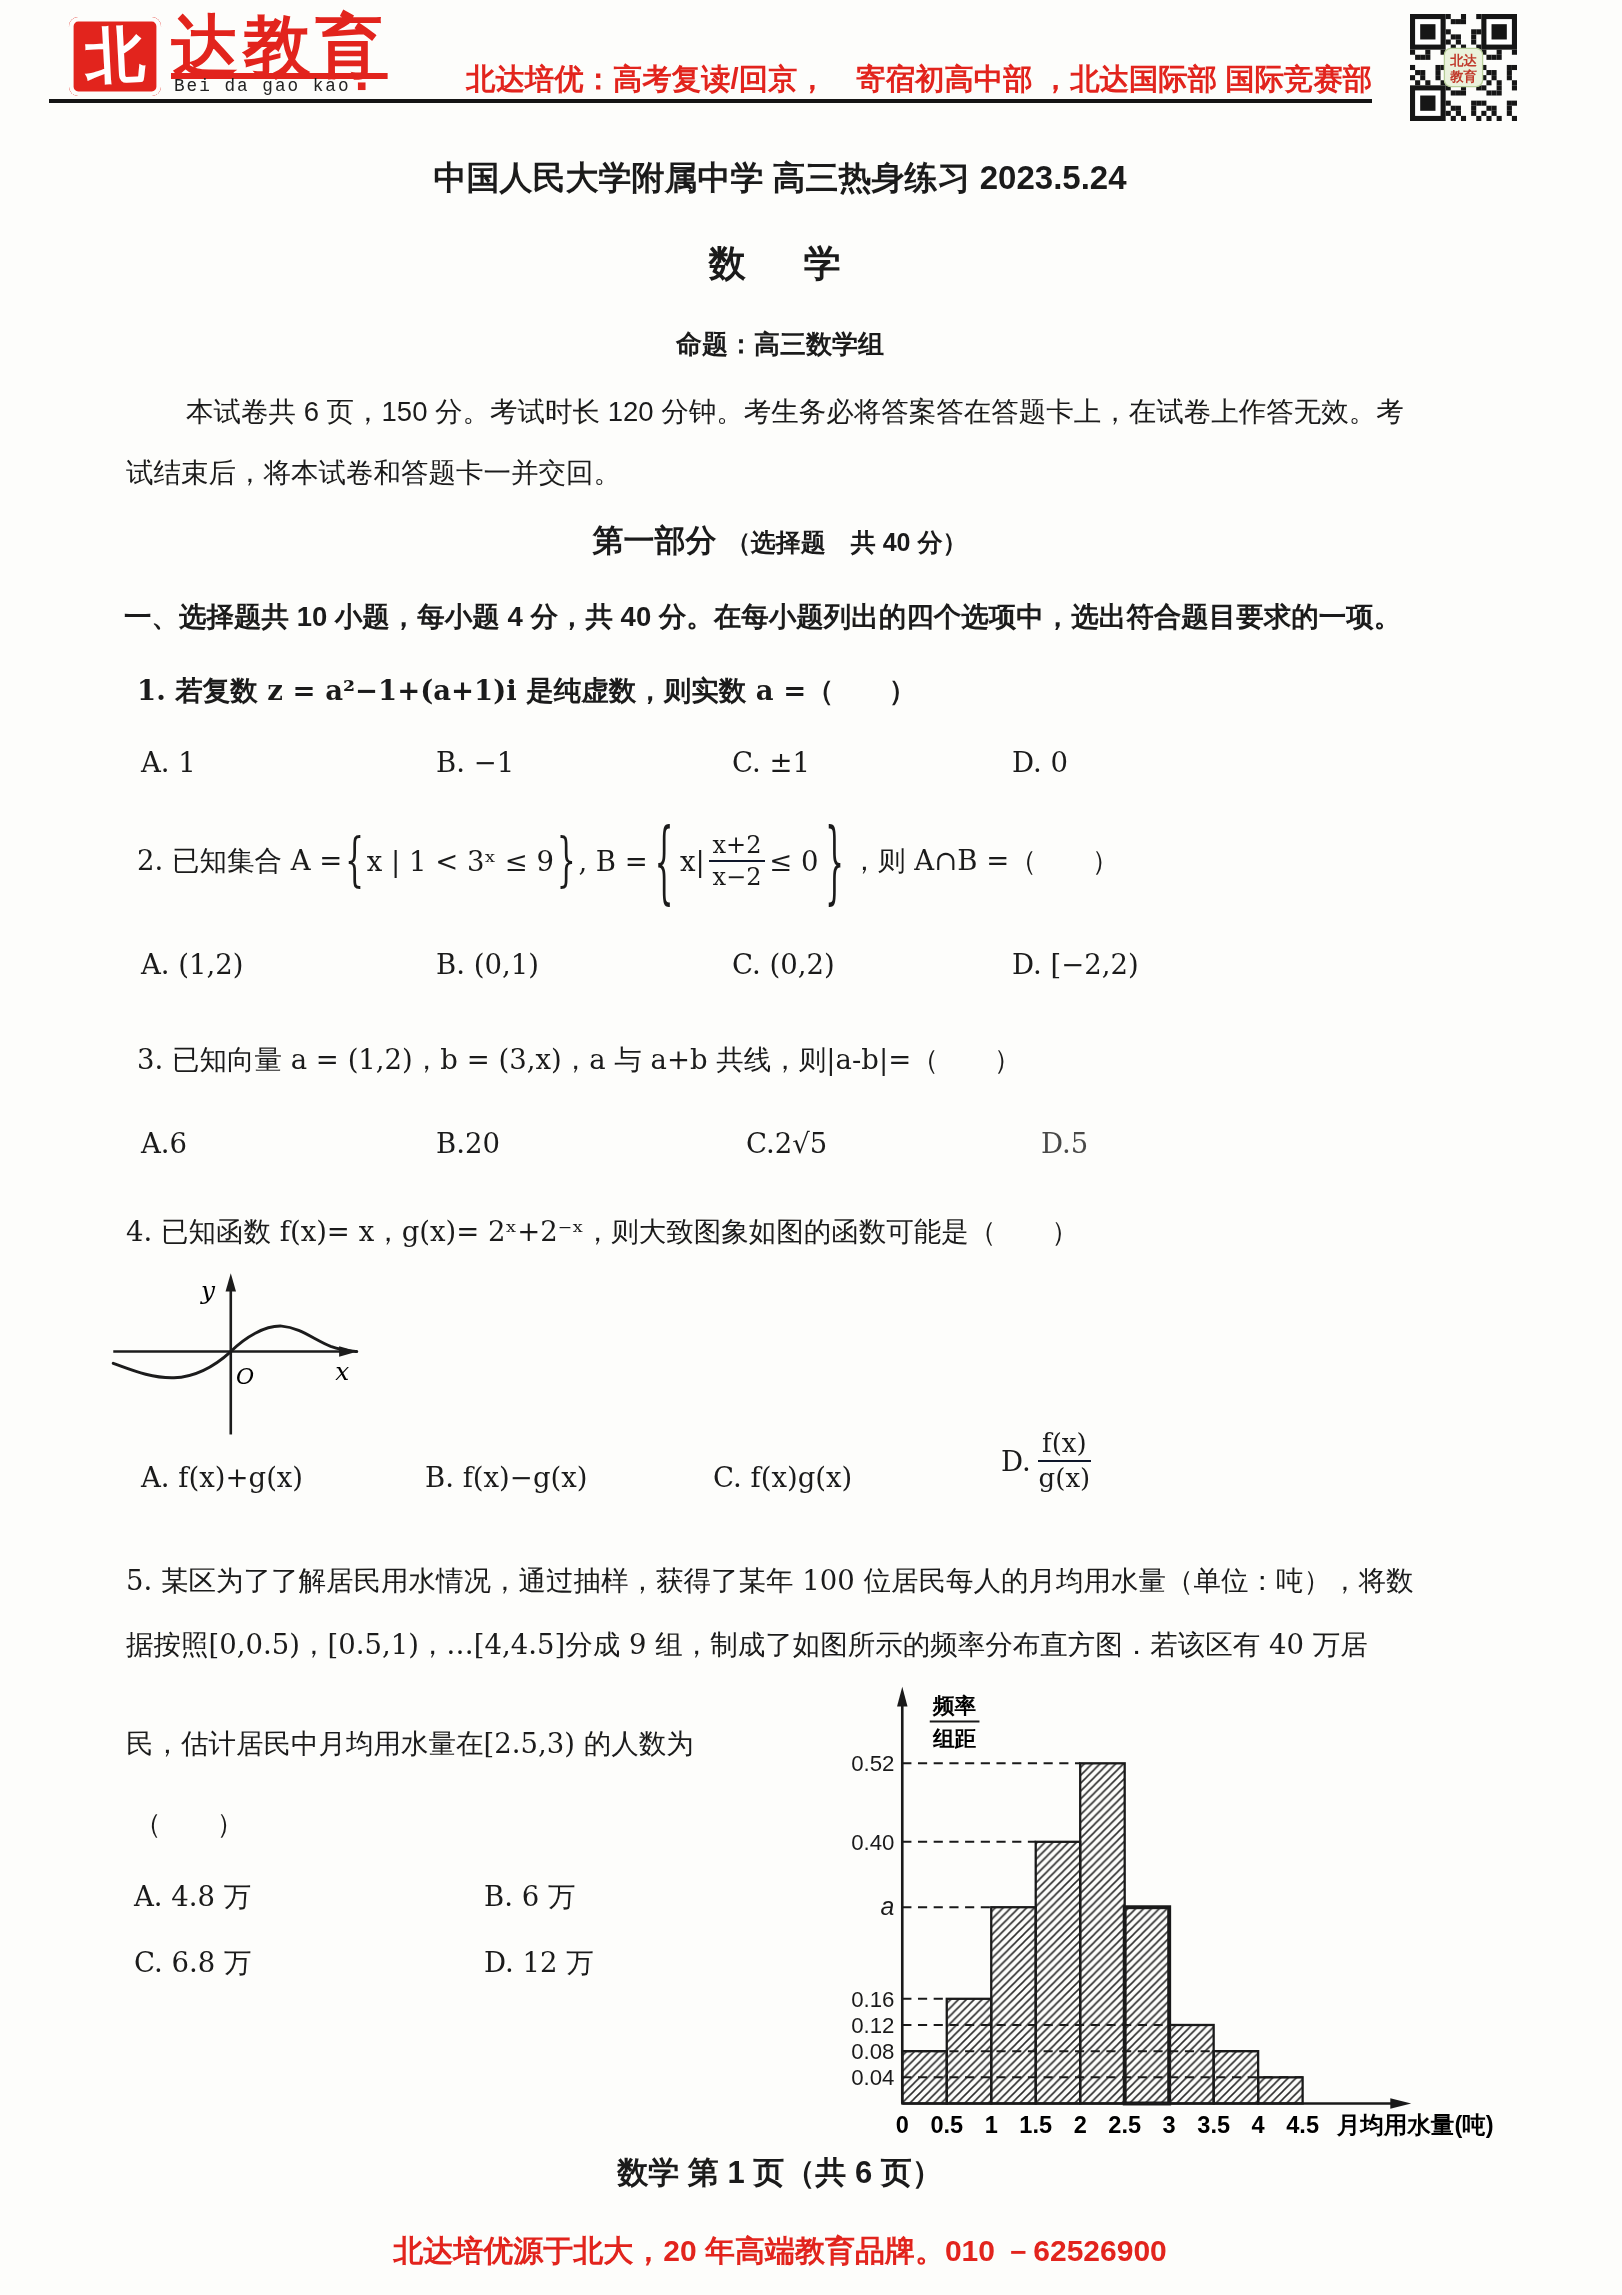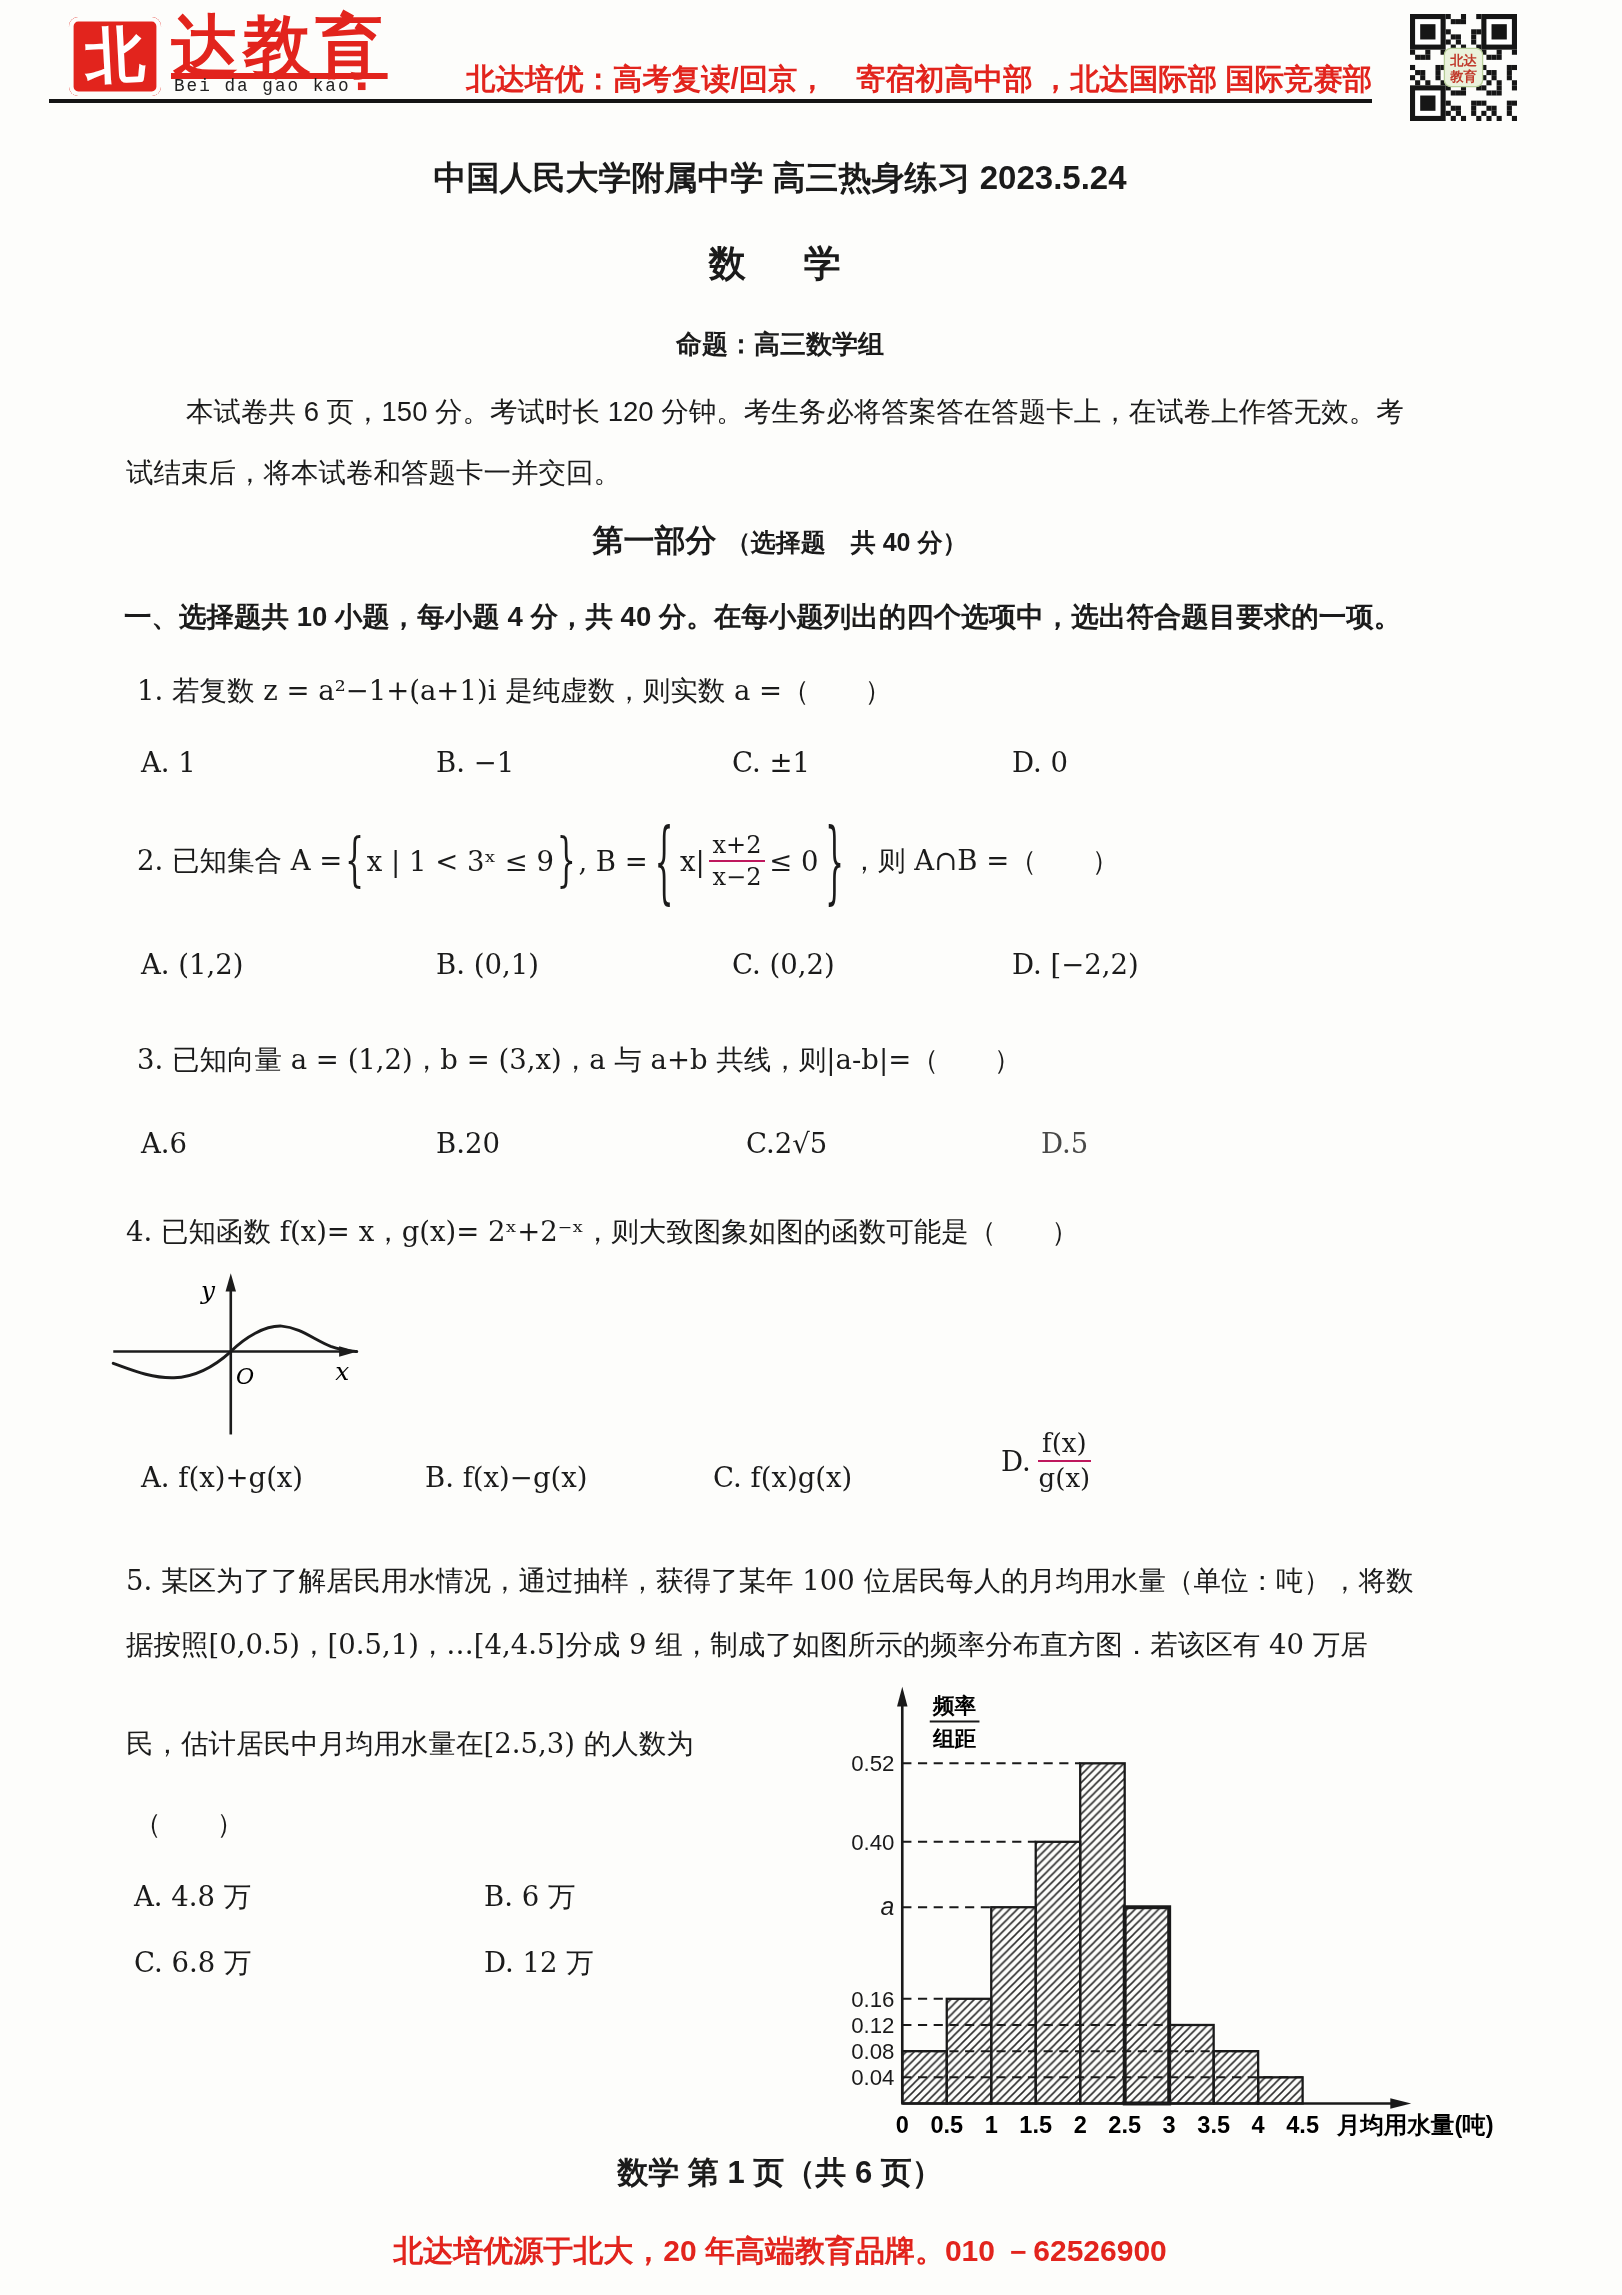--- a/index.html
+++ b/index.html
@@ -34,21 +34,21 @@
   .qline{white-space:nowrap;}
   .opt{font-size:27.5px;white-space:nowrap;}
 
   
   .q2row{left:137px;top:805px;height:111px;display:flex;align-items:center;font-size:27.5px;white-space:nowrap;}
   .brace{display:inline-block;font-family:"DejaVu Serif","Liberation Serif",serif;font-size:30px;font-weight:400;}
   .brace.sm{transform:scaleY(1.9);margin:0 2.6px;}
   .brace.lg{transform:scaleY(3.0);margin:0 6.5px;}
   .frac{display:inline-flex;flex-direction:column;align-items:center;margin:0 3.9px;vertical-align:middle;}
   .frac .num,.frac .den{font-size:24px;line-height:1.25;padding:0 3.9px;}
-  .frac .num{border-bottom:2px solid #be185d;}
+  .frac .num{border-bottom:2px solid #0f172a;}
   .optd{display:flex;align-items:center;font-size:27.5px;}
   .optd .num,.optd .den{font-size:26px;}
 
   
   .page-num{top:2152px;font-size:31px;font-weight:700;}
   .promo{top:2231px;font-size:30px;font-weight:700;color:#e2241d;}
 
   svg text{font-family:"Liberation Sans","DejaVu Sans",sans-serif;}
   .gq-lbl{font-family:"DejaVu Serif",serif;font-style:italic;font-size:38px;}
 </style>
@@ -176,21 +176,21 @@
   <div class="abs center setter">命题：高三数学组</div>
 
   <div class="abs txt" style="left:186px;top:394px;">本试卷共 6 页，150 分。考试时长 120 分钟。考生务必将答案答在答题卡上，在试卷上作答无效。考</div>
   <div class="abs txt" style="left:126px;top:455px;">试结束后，将本试卷和答题卡一并交回。</div>
 
   <div class="abs center part-head">
     <span>第一部分</span><span class="note">（选择题　共 40 分）</span>
   </div>
   <div class="abs txt instruction">一、选择题共 10 小题，每小题 4 分，共 40 分。在每小题列出的四个选项中，选出符合题目要求的一项。</div>
 
-  <div class="abs txt qline math-mix" style="left:137px;top:673px;">1. 若复数 z = a²−1+(a+1)i 是纯虚数，则实数 a =（　　）</div>
+  <div class="abs txt qline math-mix" style="left:137px;top:673px;font-weight:bold;">1. 若复数 z = a²−1+(a+1)i 是纯虚数，则实数 a =（　　）</div>
   <span class="abs opt math-mix" style="left:141px;top:746px;">A. 1</span>
   <span class="abs opt math-mix" style="left:436px;top:746px;">B. −1</span>
   <span class="abs opt math-mix" style="left:732px;top:746px;">C. ±1</span>
   <span class="abs opt math-mix" style="left:1012px;top:746px;">D. 0</span>
 
   <div class="abs q2row math-mix">
     <span>2. 已知集合 A =</span>
     <span class="brace sm">{</span>
     <span>x | 1 &lt; 3ˣ ≤ 9</span>
     <span class="brace sm">}</span>

